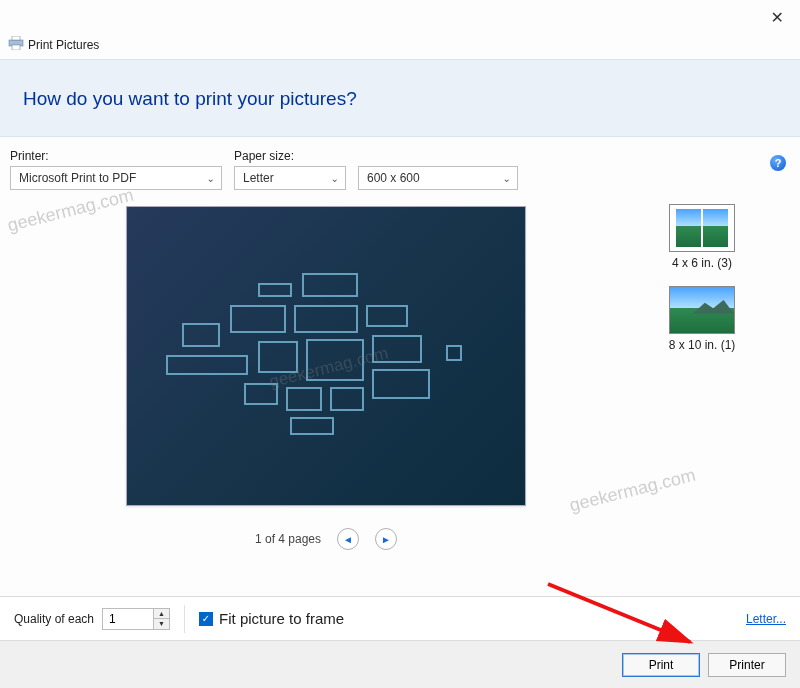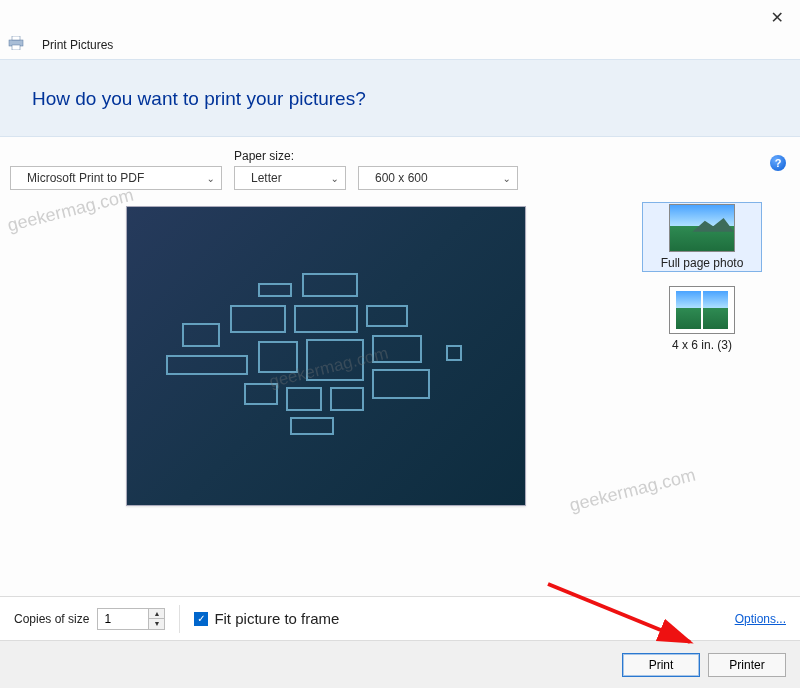--- a/index.html
+++ b/index.html
@@ -1,26 +1,26 @@
 <!DOCTYPE html>
 <html><head>
   <meta charset="utf-8">
   <style>
     * { box-sizing: border-box; margin: 0; padding: 0; }
     body { font-family: "Segoe UI", Tahoma, sans-serif; font-size: 12px; width: 800px; height: 688px; background: #fdfdfd; position: relative; overflow: hidden; color: #333; }
     .close-btn { position: absolute; top: 8px; right: 16px; font-size: 16px; color: #333; cursor: pointer; }
-    .title-row { display: flex; align-items: center; padding: 36px 8px 6px 8px; gap: 18px; }
+    .title-row { display: flex; align-items: center; padding: 36px 8px 6px 8px; gap: 4px; }
     .printer-icon svg { width: 16px; height: 14px; }
     .title-text { font-size: 12px; color: #222; }
-    .header-band { background: #eaf1f8; border-top: 1px solid #d8e4f0; border-bottom: 1px solid #d8e4f0; padding: 28px 32px 26px; }
+    .header-band { background: #eaf1f8; border-top: 1px solid #d8e4f0; border-bottom: 1px solid #d8e4f0; padding: 28px 23px 26px; }
     .header-band h1 { font-size: 19px; font-weight: 400; color: #003399; }
     .options-row { display: flex; padding: 12px 10px 6px; gap: 12px; align-items: flex-end; position: relative; }
     .field { display: flex; flex-direction: column; gap: 3px; }
     .field label { font-size: 12px; color: #222; }
-    .select { border: 1px solid #bfbfbf; background: #fff; height: 24px; display: flex; align-items: center; justify-content: space-between; padding: 0 6px 0 16px; font-size: 12px; cursor: pointer; }
+    .select { border: 1px solid #bfbfbf; background: #fff; height: 24px; display: flex; align-items: center; justify-content: space-between; padding: 0 6px 0 8px; font-size: 12px; cursor: pointer; }
     .select .chev { font-size: 10px; color: #555; margin-left: 10px; }
     .sel-printer { width: 212px; }
     .sel-paper { width: 112px; }
     .sel-quality { width: 160px; }
     .help-icon { position: absolute; right: 14px; top: 18px; width: 16px; height: 16px; border-radius: 50%; background: radial-gradient(circle at 35% 30%, #66aaff, #0a5dd6); color: #fff; font-size: 11px; text-align: center; line-height: 16px; font-weight: bold; cursor: pointer; }
     .main-area { display: flex; padding: 6px 0 0 10px; }
     .preview-col { width: 632px; display: flex; flex-direction: column; align-items: center; }
     .preview-box { width: 400px; height: 300px; margin-top: 4px; background: linear-gradient(135deg, #263a5c 0%, #17344b 50%, #0d2c3e 100%); border: 1px solid #aab; position: relative; box-shadow: 0 1px 2px rgba(0,0,0,0.1); }
     .tiles { position: absolute; left: 50%; top: 50%; transform: translate(-50%, -50%); width: 320px; height: 170px; }
     .tile { position: absolute; border: 2px solid #64a0be; }
@@ -72,20 +72,21 @@
   </span>
   <span class="title-text">Print Pictures</span>
 </div>
 
 <div class="header-band">
   <h1>How do you want to print your pictures?</h1>
 </div>
 
 <div class="options-row">
   <div class="field">
+    <label>Printer:</label>
     <div class="select sel-printer">
       <span>Microsoft Print to PDF</span>
       <span class="chev">⌄</span>
     </div>
   </div>
   <div class="field">
     <label>Paper size:</label>
     <div class="select sel-paper">
       <span>Letter</span>
       <span class="chev">⌄</span>
@@ -115,54 +116,59 @@
         <div class="tile" style="left:140px;top:68px;width:58px;height:42px"></div>
         <div class="tile" style="left:206px;top:64px;width:50px;height:28px"></div>
         <div class="tile" style="left:206px;top:98px;width:58px;height:30px"></div>
         <div class="tile" style="left:280px;top:74px;width:16px;height:16px"></div>
         <div class="tile" style="left:78px;top:112px;width:34px;height:22px"></div>
         <div class="tile" style="left:120px;top:116px;width:36px;height:24px"></div>
         <div class="tile" style="left:164px;top:116px;width:34px;height:24px"></div>
         <div class="tile" style="left:124px;top:146px;width:44px;height:18px"></div>
       </div>
     </div>
+    <div class="pager">
+      <span>1 of 4 pages</span>
+      <div class="pg-btn">◄</div>
+      <div class="pg-btn">►</div>
+    </div>
   </div>
   <div class="side-col">
     <div class="layouts" id="layouts">
-        <div class="layout-item selected">
-          <div class="thumb full">
-            <div class="landscape"></div>
-          </div>
-          <div class="layout-label">Full page photo</div>
-        </div>
         <div class="layout-item">
           <div class="thumb two" style="display: flex;">
             <div class="strip"></div>
             <div class="strip"></div>
           </div>
           <div class="layout-label">4 x 6 in. (3)</div>
         </div>
+        <div class="layout-item">
+          <div class="thumb full">
+            <div class="landscape"></div>
+          </div>
+          <div class="layout-label">8 x 10 in. (1)</div>
+        </div>
       </div>
 
   </div>
 </div>
 
 <div class="bottom-settings">
-  <span class="copies-label">Copies of size</span>
+  <span class="copies-label">Quality of each</span>
   <div class="spinner">
     <input type="text" value="1" style="">
     <div class="spin-btns">
       <button>▲</button>
       <button>▼</button>
     </div>
   </div>
   <div class="vdiv"></div>
   <span class="checkbox">✓</span>
   <span class="fit-label">Fit picture to frame</span>
-  <span class="options-link">Options...</span>
+  <span class="options-link">Letter...</span>
 </div>
 
 <div class="button-bar">
   <button class="btn primary">Print</button>
   <button class="btn">Printer</button>
 </div>
 
 <svg class="arrow" style="left:540px;top:576px;width:170px;height:80px">
   <defs>
       <marker id="ah" markerWidth="10" markerHeight="10" refX="8" refY="3" orient="auto">

